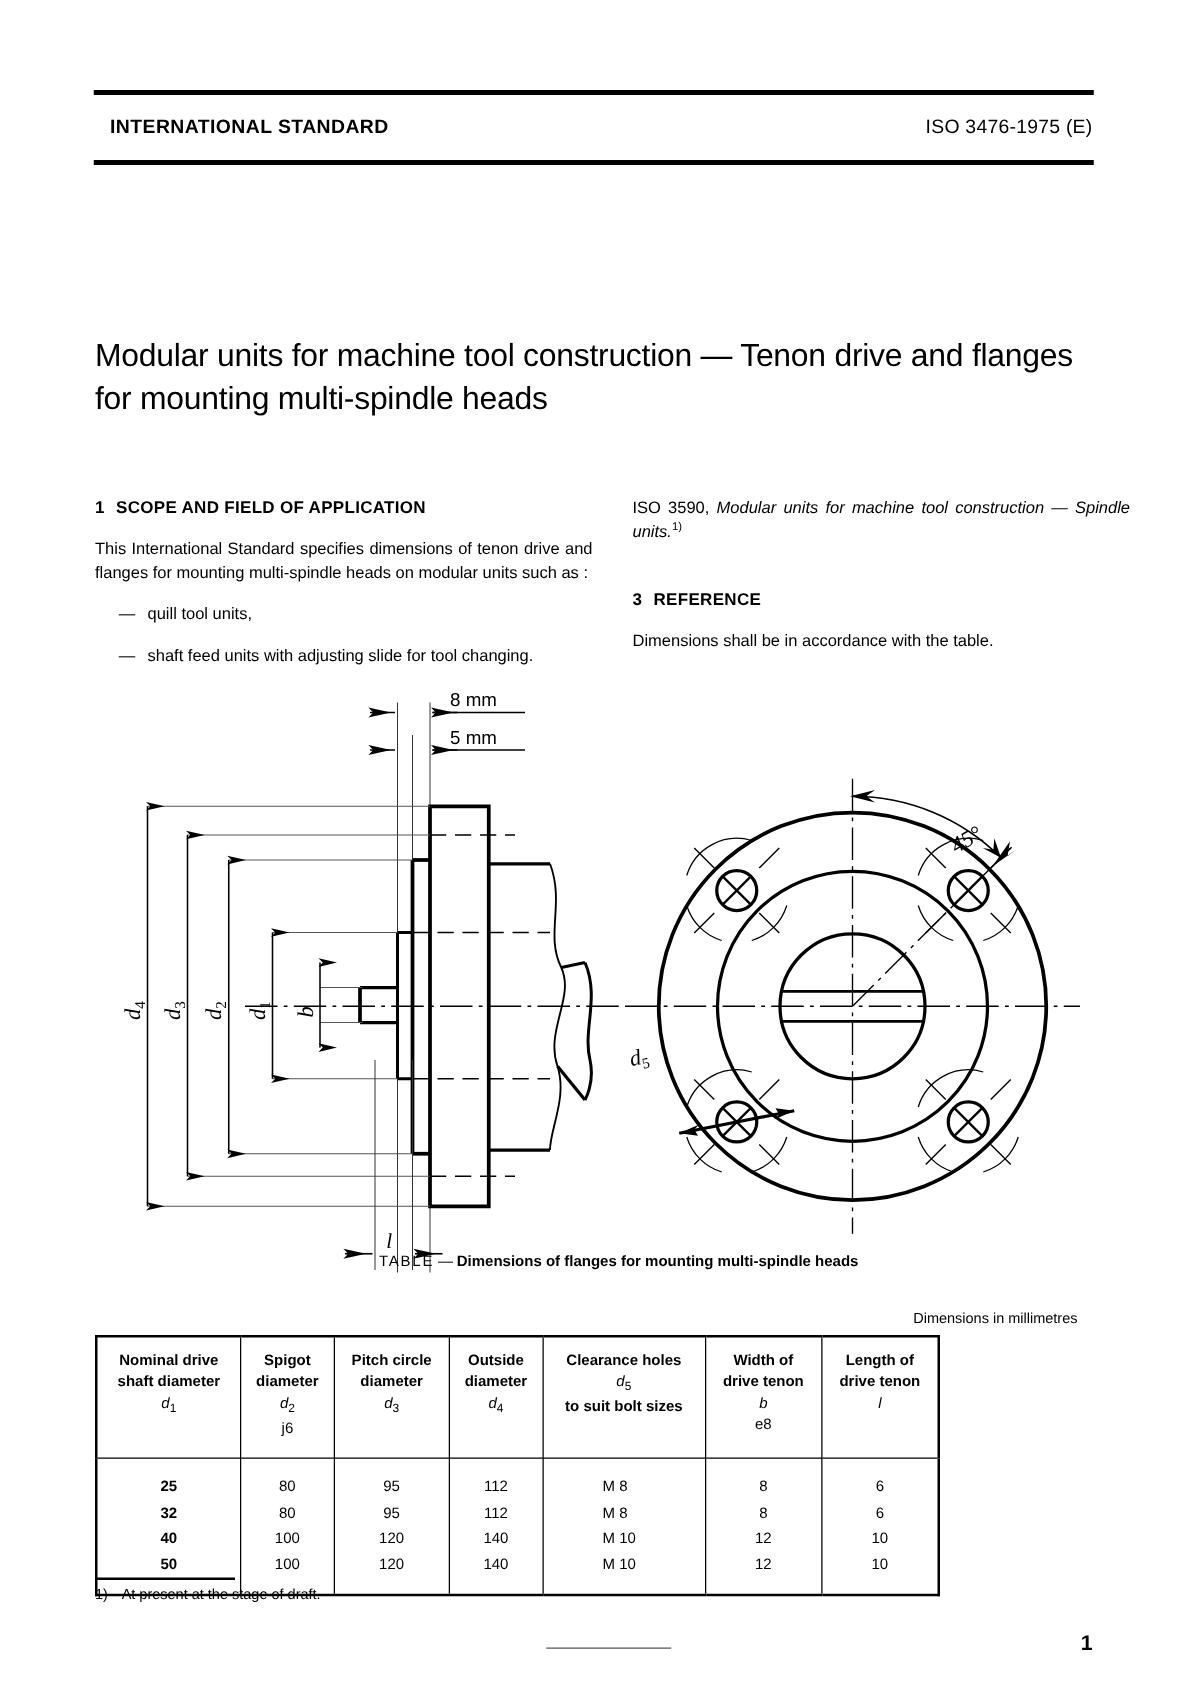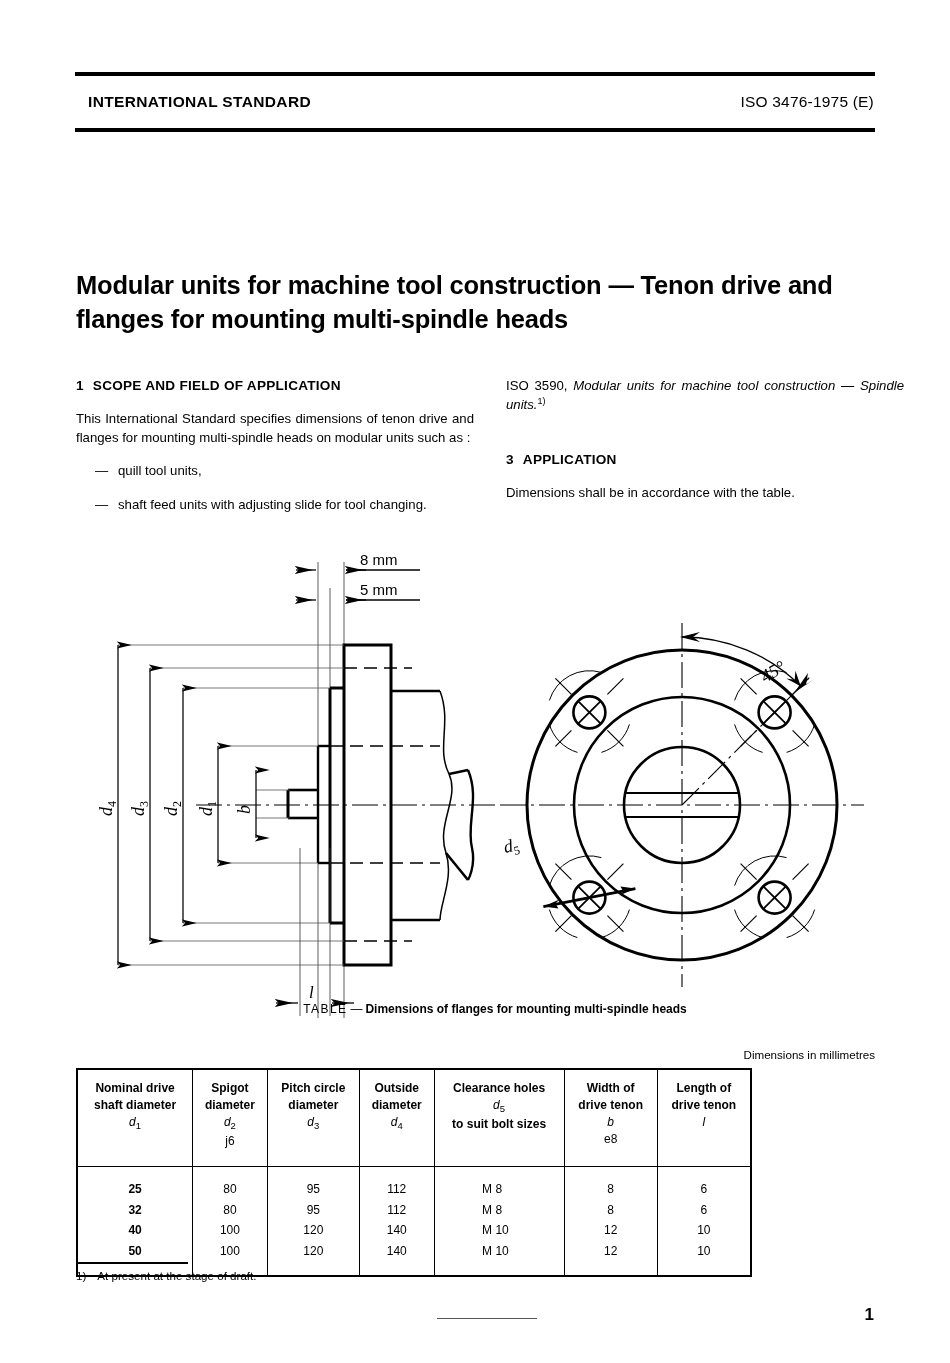--- a/index.html
+++ b/index.html
@@ -21,26 +21,26 @@
     font-size:15.5px;font-weight:bold;letter-spacing:.35px;margin-left:12px;
   }
   .hdr-right{
     position:absolute;right:76px;top:93px;
     font-size:15.5px;font-weight:normal;letter-spacing:.2px;text-align:right;
   }
 
   
   .title{
     position:absolute;left:76px;top:252px;width:800px;
-    font-size:25.5px;font-weight:bold;line-height:1.33;
+    font-size:25.5px;font-weight:normal;line-height:1.33;
     letter-spacing:-.2px;
   }
 
   
-  .col{position:absolute;top:376px;width:398px;font-size:13.2px;line-height:1.47;}
+  .col{position:absolute;top:396px;width:398px;font-size:13.2px;line-height:1.47;}
   .col-left{left:76px;}
   .col-right{left:506px;}
 
   .h2{font-size:13.6px;font-weight:bold;letter-spacing:.25px;margin:0 0 13px 0;}
   .h2 .num{margin-right:9px;}
   .para{margin:0 0 9px 0;text-align:justify;}
   .para.nj{text-align:left;}
   ul.dashlist{list-style:none;margin:13px 0 0 0;padding:0;}
   ul.dashlist li{position:relative;padding-left:42px;margin-bottom:15px;}
   ul.dashlist li .dash{position:absolute;left:19px;top:0;}
@@ -55,21 +55,21 @@
   
   .tbl-caption{
     position:absolute;left:0;right:0;top:1002px;text-align:center;
     font-size:12px;
     margin-left:40px;
   }
   .tbl-caption .tword{letter-spacing:1.4px;font-weight:normal;}
   .tbl-caption .tdash{padding:0 3px;}
   .tbl-caption .ttext{font-weight:bold;}
   .dims-note{
-    position:absolute;right:75px;top:1048px;font-size:11.6px;
+    position:absolute;right:88px;top:1048px;font-size:11.6px;
   }
 
   
   table.dims{
     position:absolute;left:76px;top:1068px;width:676px;
     border-collapse:collapse;
     font-size:12px;
   }
   table.dims th,table.dims td{
     border-left:1px solid #000;border-right:1px solid #000;
@@ -135,21 +135,21 @@
       </li>
     </ul>
   </div>
 
   <div class="col col-right">
     <p class="para"><span>ISO 3590, </span><span class="it">Modular units for machine tool construction — Spindle units.</span><sup class="fn">1)</sup></p>
 
     <div class="gap"></div>
 
     <div class="h2">
-      <span class="num">3</span><span>APPLICATION</span>
+      <span class="num">3</span><span>REFERENCE</span>
     </div>
     <p class="para nj">Dimensions shall be in accordance with the table.</p>
   </div>
 
   <div id="drawing">
     <svg width="950" height="490" viewBox="0 0 950 490" xmlns="http://www.w3.org/2000/svg">
       <defs>
         <marker id="arrUp" markerWidth="9" markerHeight="12" refX="4.5" refY="11" orient="auto">
           <path d="M4.5,0 L7.3,12 L4.5,9.2 L1.7,12 Z" fill="#000"></path>
         </marker>

